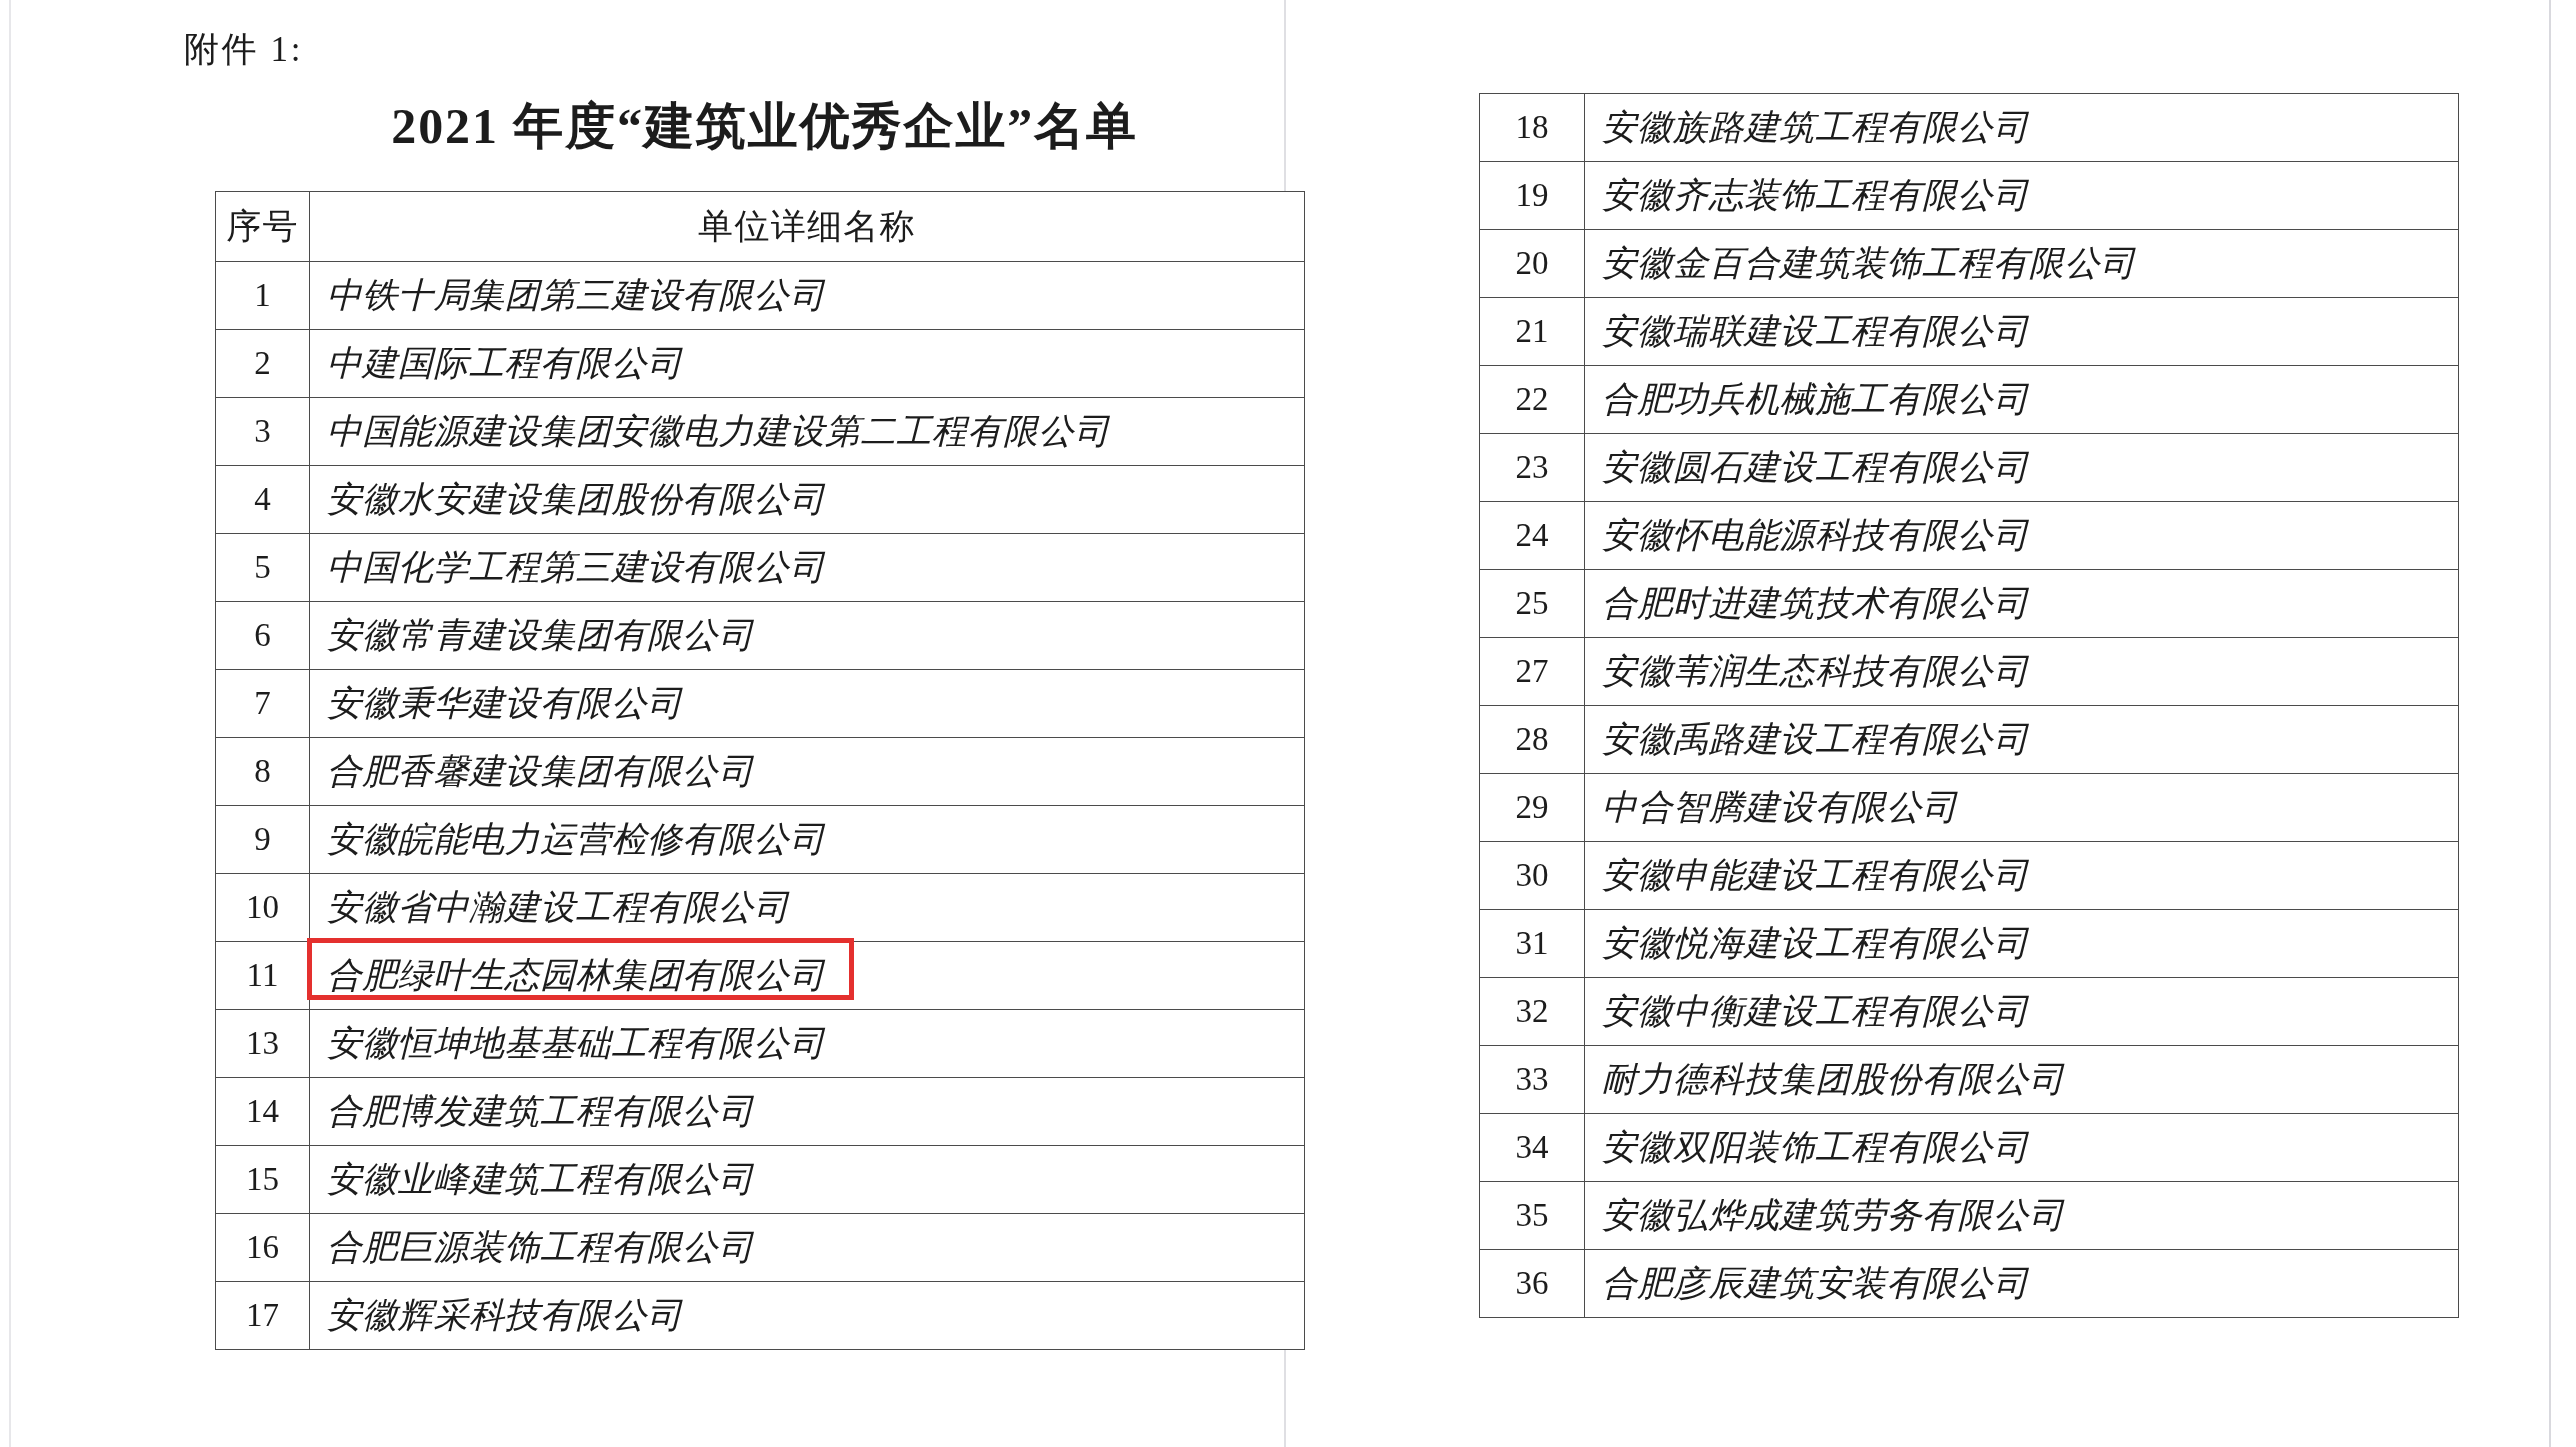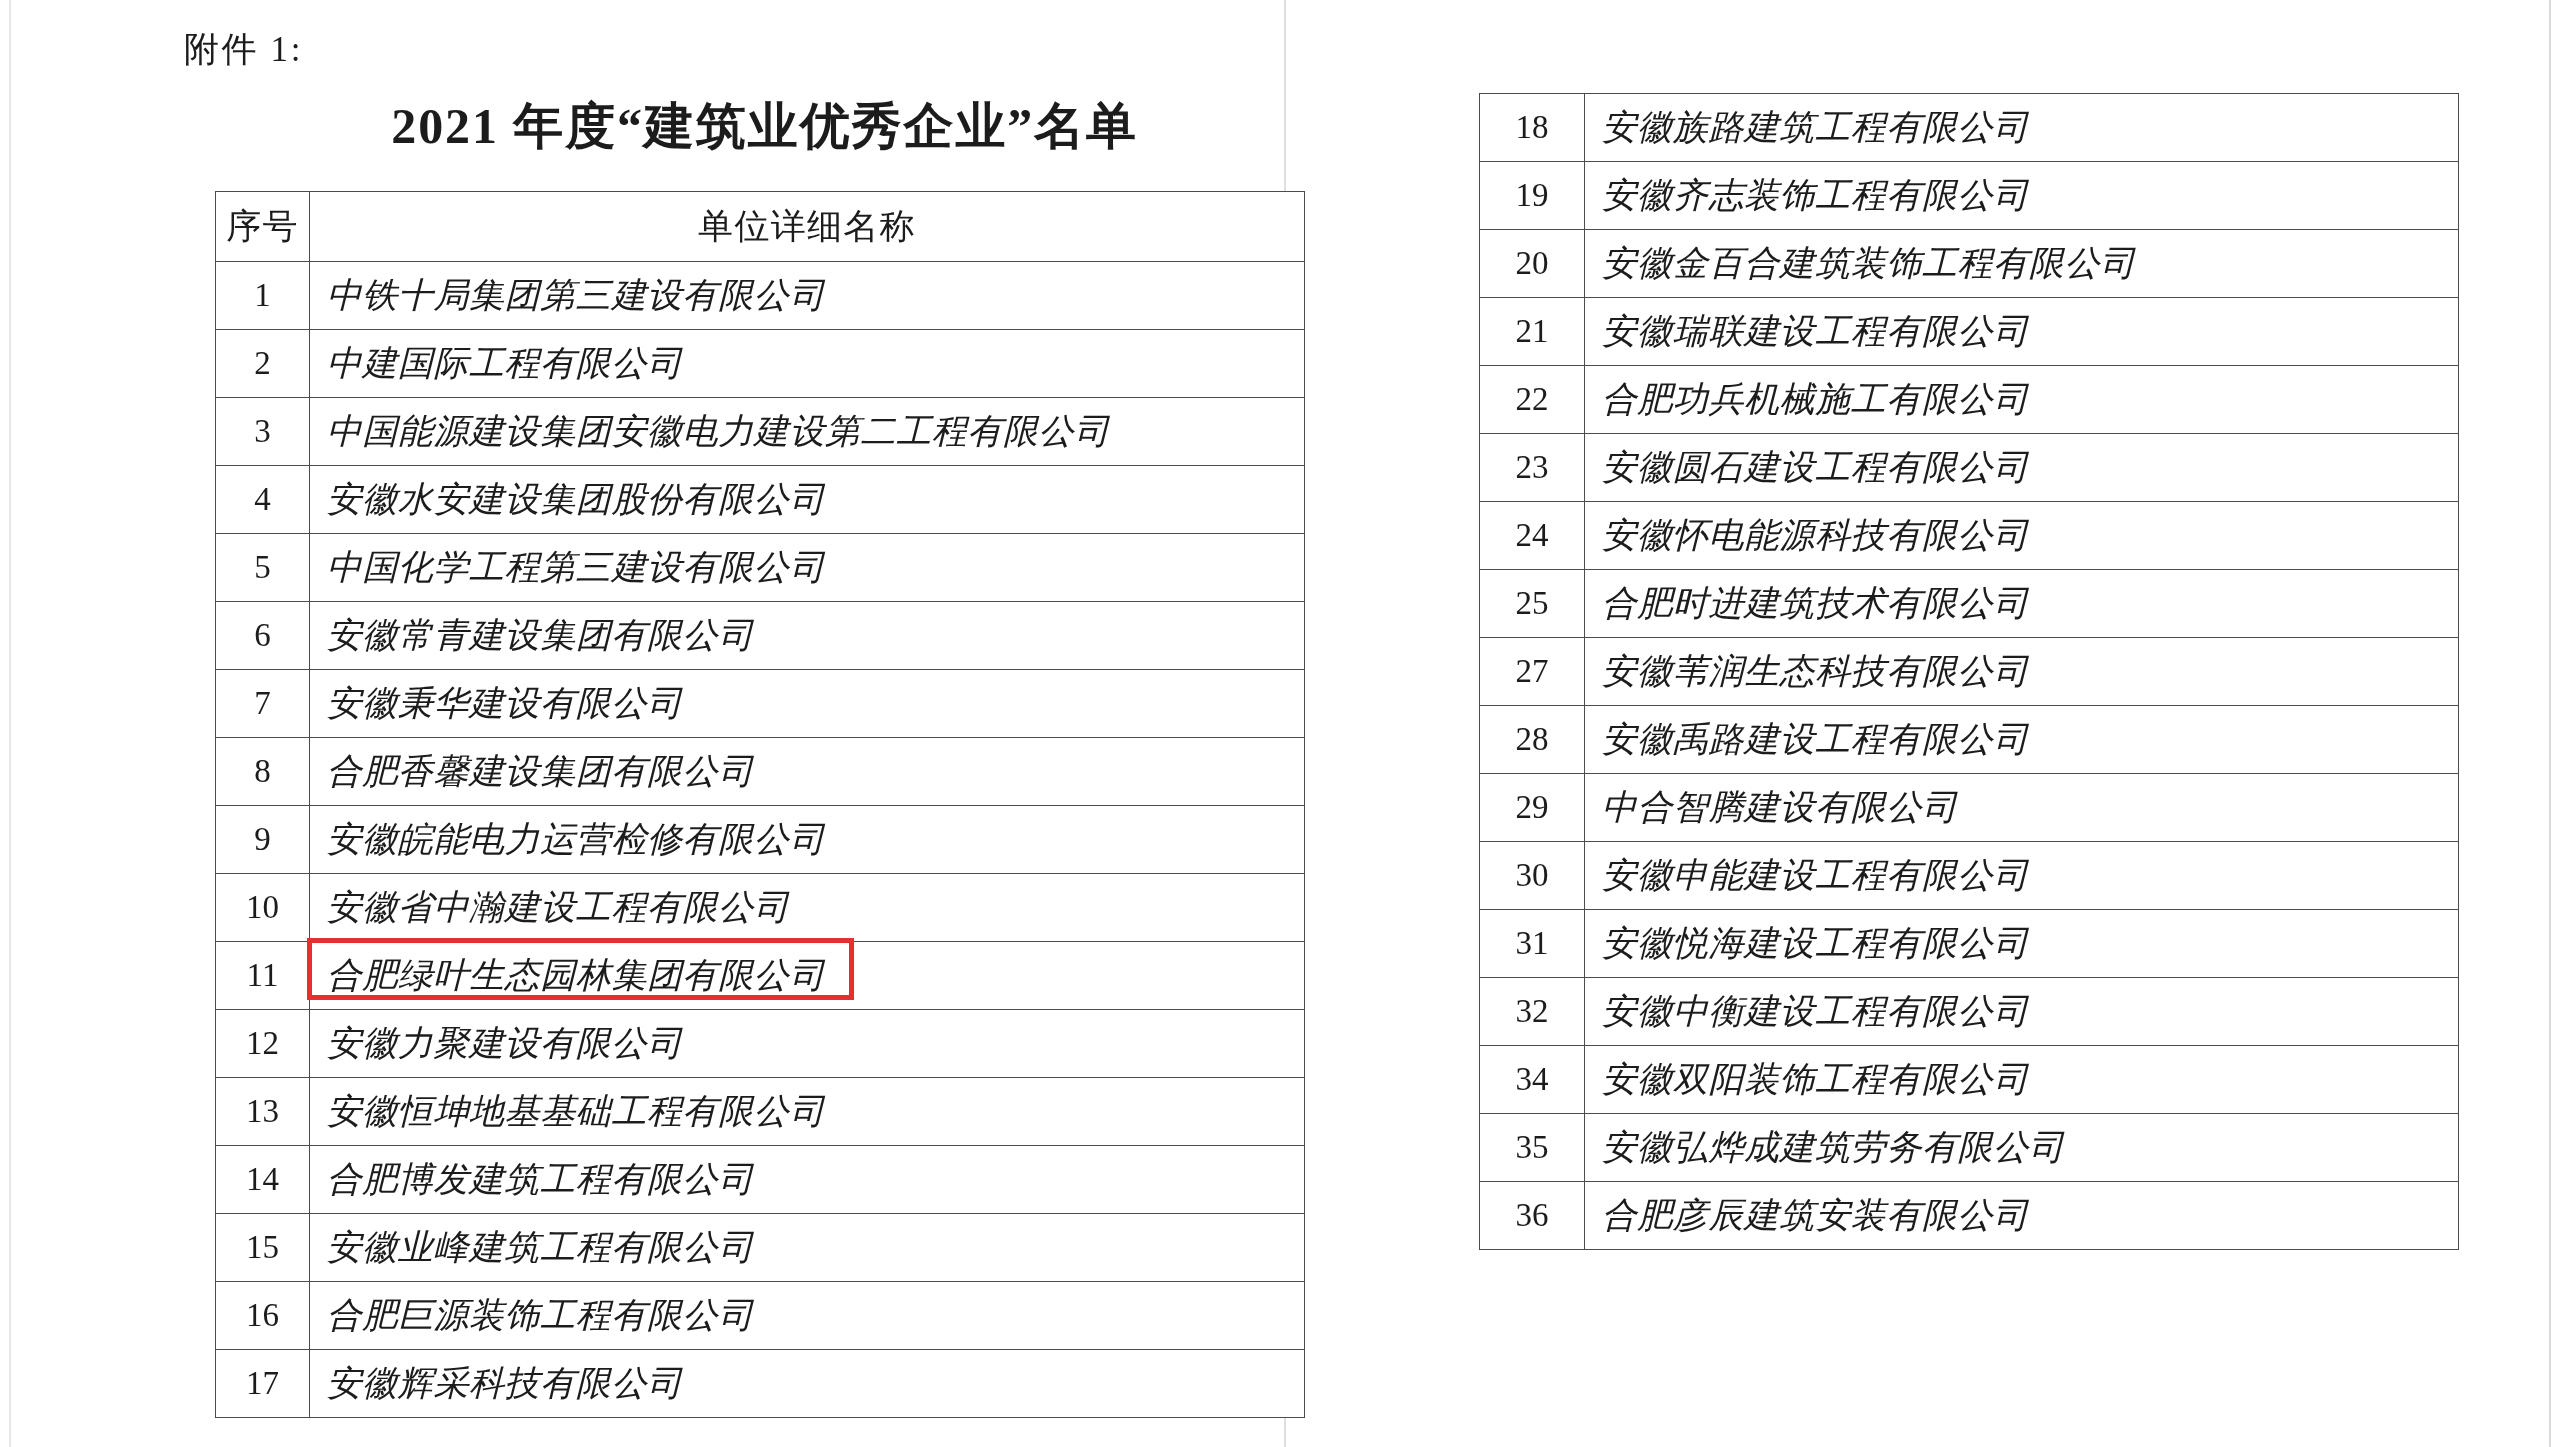--- a/index.html
+++ b/index.html
@@ -97,24 +97,20 @@
       </tr>
   <tr class="row">
         <td class="no">10</td>
         <td class="name">安徽省中瀚建设工程有限公司</td>
       </tr>
   <tr class="row">
         <td class="no">11</td>
         <td class="name">合肥绿叶生态园林集团有限公司</td>
       </tr>
   <tr class="row">
-        <td class="no">12</td>
-        <td class="name">安徽力聚建设有限公司</td>
-      </tr>
-  <tr class="row">
         <td class="no">13</td>
         <td class="name">安徽恒坤地基基础工程有限公司</td>
       </tr>
   <tr class="row">
         <td class="no">14</td>
         <td class="name">合肥博发建筑工程有限公司</td>
       </tr>
   <tr class="row">
         <td class="no">15</td>
         <td class="name">安徽业峰建筑工程有限公司</td>
@@ -186,20 +182,24 @@
       </tr>
   <tr class="row">
         <td class="no">31</td>
         <td class="name">安徽悦海建设工程有限公司</td>
       </tr>
   <tr class="row">
         <td class="no">32</td>
         <td class="name">安徽中衡建设工程有限公司</td>
       </tr>
   <tr class="row">
+        <td class="no">33</td>
+        <td class="name">耐力德科技集团股份有限公司</td>
+      </tr>
+  <tr class="row">
         <td class="no">34</td>
         <td class="name">安徽双阳装饰工程有限公司</td>
       </tr>
   <tr class="row">
         <td class="no">35</td>
         <td class="name">安徽弘烨成建筑劳务有限公司</td>
       </tr>
   <tr class="row">
         <td class="no">36</td>
         <td class="name">合肥彦辰建筑安装有限公司</td>

